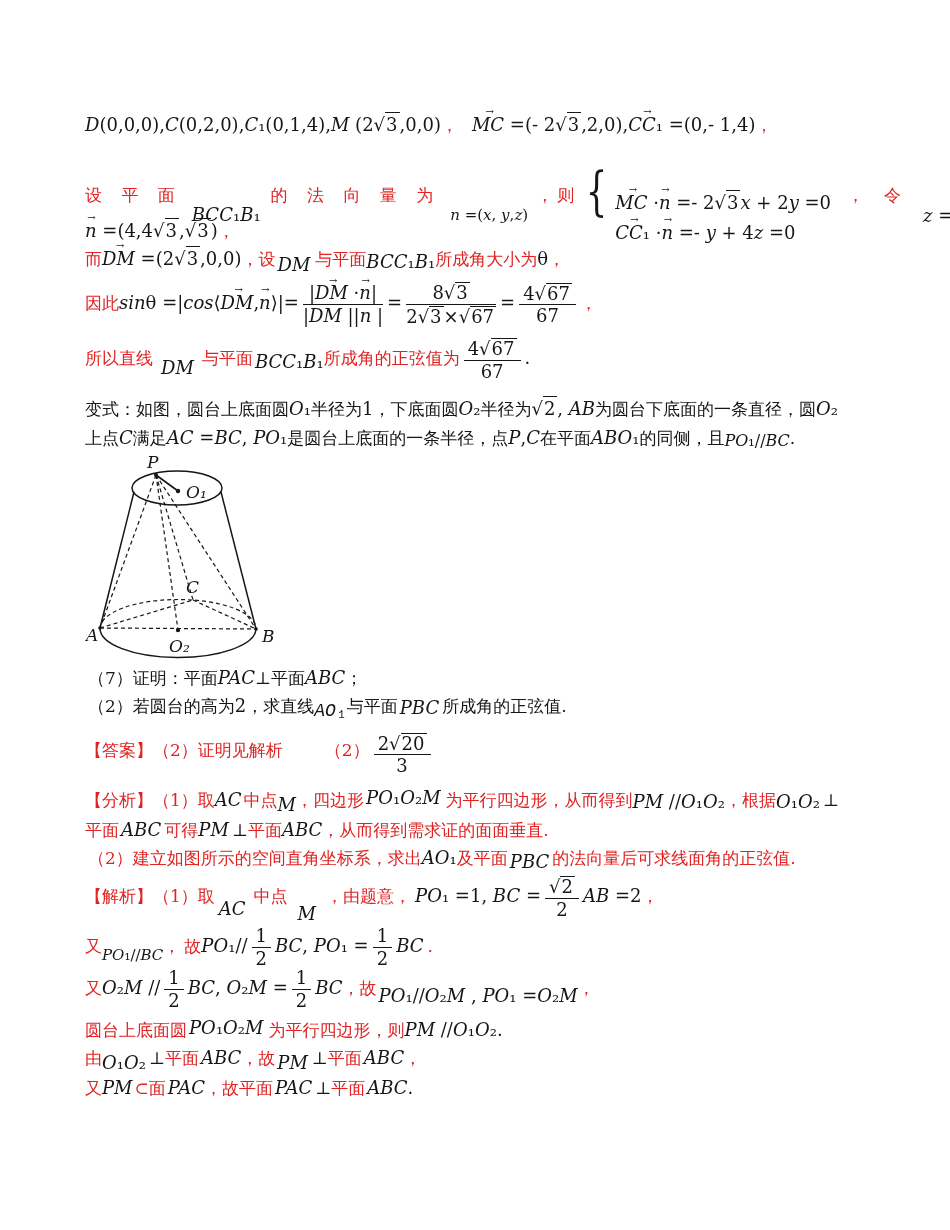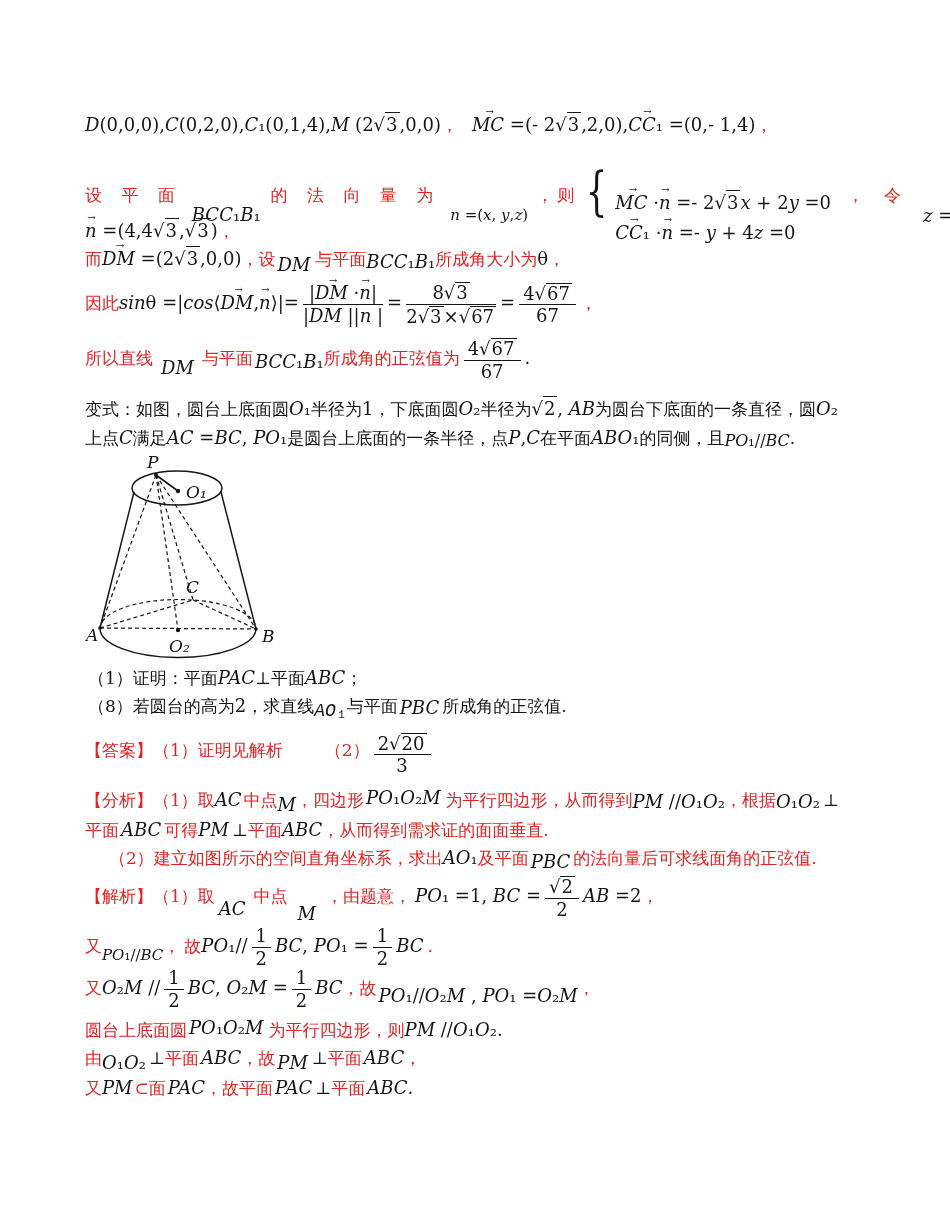--- a/index.html
+++ b/index.html
@@ -37,26 +37,26 @@
       <div class="line" style="left: 85px; top: 158px;"><span class="t red" style="letter-spacing: 7px;">设 平 面</span><span class="sp" style="width: 10px;"></span><span class="m" style="top: 1.1em;"><i>BCC</i>₁<i>B</i>₁</span><span class="sp" style="width: 10px;"></span><span class="t red" style="letter-spacing: 7px;">的 法 向 量 为</span><span class="sp" style="width: 10px;"></span><span class="m" style="top: 1.25em; font-size: 15px;"><i>n</i> =(<i>x</i>, <i>y</i>,<i>z</i>)</span><span class="sp" style="width: 8px;"></span><span class="t red">，</span><span class="sp" style="width: 4px;"></span><span class="t red">则</span><span class="sp" style="width: 6px;"></span><span class="cases m" style="top: 0.55em;"><span class="brace">{</span><span class="ccol">
             <span class="crow"><span class="vec"><span class="va">→</span><i>MC</i></span> ·<span class="vec"><span class="va">→</span><i>n</i></span> =- 2<span class="sqrt">√<span class="rad">3</span></span><i>x</i> + 2<i>y</i> =0</span>
             <span class="crow"><span class="vec"><span class="va">→</span><i>CC</i>₁</span> ·<span class="vec"><span class="va">→</span><i>n</i></span> =- <i>y</i> + 4<i>z</i> =0</span>
           </span></span><span class="sp" style="width: 16px;"></span><span class="t red">，</span><span class="sp" style="width: 20px;"></span><span class="t red">令</span><span class="sp" style="width: 22px;"></span><span class="m" style="top: 1.2em;"><i>z</i> =</span></div>
       <div class="line" style="left: 85px; top: 218px;"><span class="m"><span class="vec"><span class="va">→</span><i>n</i></span> =(4,4<span class="sqrt">√<span class="rad">3</span></span>,<span class="sqrt">√<span class="rad">3</span></span>)</span><span class="t red">，</span></div>
       <div class="line" style="left: 85px; top: 246px;"><span class="t red">而</span><span class="m"><span class="vec"><span class="va">→</span><i>DM</i></span> =(2<span class="sqrt">√<span class="rad">3</span></span>,0,0)</span><span class="t red">，设</span><span class="sp" style="width: 2px;"></span><span class="m" style="top: 0.35em;"><i>DM</i></span><span class="sp" style="width: 5px;"></span><span class="t red">与平面</span><span class="m" style="top: 0.15em;"><i>BCC</i>₁<i>B</i>₁</span><span class="t red">所成角大小为</span><span class="m">θ</span><span class="t red">，</span></div>
       <div class="line" style="left: 85px; top: 282px;"><span class="t red">因此</span><span class="m"><i>sin</i>θ =|<i>cos</i>⟨<span class="vec"><span class="va">→</span><i>DM</i></span>,<span class="vec"><span class="va">→</span><i>n</i></span>⟩|=</span><span class="frac m"><span class="num">|<span class="vec"><span class="va">→</span><i>DM</i></span> ·<span class="vec"><span class="va">→</span><i>n</i></span>|</span><span class="den">|<i>DM</i> ||<i>n</i> |</span></span><span class="m">=</span><span class="frac m"><span class="num">8<span class="sqrt">√<span class="rad">3</span></span></span><span class="den">2<span class="sqrt">√<span class="rad">3</span></span>×<span class="sqrt">√<span class="rad">67</span></span></span></span><span class="m">=</span><span class="frac m"><span class="num">4<span class="sqrt">√<span class="rad">67</span></span></span><span class="den">67</span></span><span class="t red">，</span></div>
       <div class="line" style="left: 85px; top: 338px;"><span class="t red">所以直线</span><span class="sp" style="width: 8px;"></span><span class="m" style="top: 0.55em;"><i>DM</i></span><span class="sp" style="width: 8px;"></span><span class="t red">与平面</span><span class="sp" style="width: 2px;"></span><span class="m" style="top: 0.2em;"><i>BCC</i>₁<i>B</i>₁</span><span class="t red">所成角的正弦值为</span><span class="frac m"><span class="num">4<span class="sqrt">√<span class="rad">67</span></span></span><span class="den">67</span></span><span class="m">.</span></div>
       <div class="line" style="left: 85px; top: 396px;"><span class="t">变式：如图，圆台上底面圆</span><span class="m"><i>O</i>₁</span><span class="t">半径为</span><span class="m">1</span><span class="t">，下底面圆</span><span class="m"><i>O</i>₂</span><span class="t">半径为</span><span class="m"><span class="sqrt">√<span class="rad">2</span></span>, <i>AB</i></span><span class="t">为圆台下底面的一条直径，圆</span><span class="m"><i>O</i>₂</span></div>
       <div class="line" style="left: 85px; top: 426px;"><span class="t">上点</span><span class="m"><i>C</i></span><span class="t">满足</span><span class="m"><i>AC</i> =<i>BC</i>, <i>PO</i>₁</span><span class="t">是圆台上底面的一条半径，点</span><span class="m"><i>P</i>,<i>C</i></span><span class="t">在平面</span><span class="m"><i>ABO</i>₁</span><span class="t">的同侧，且</span><span class="m" style="top: 0.1em; font-size: 16px;"><i>PO</i>₁//<i>BC</i></span><span class="t">.</span></div>
-      <div class="line" style="left: 88px; top: 666px;"><span class="t">（1）证明：平面</span><span class="m"><i>PAC</i></span><span class="t">⊥</span><span class="t">平面</span><span class="m"><i>ABC</i></span><span class="t">；</span></div>
-      <div class="line" style="left: 88px; top: 694px;"><span class="t">（8）若圆台的高为</span><span class="m">2</span><span class="t">，求直线</span><span class="m" style="top: 0.2em; font-family: Liberation Mono, monospace;"><i>AO</i>₁</span><span class="t">与平面</span><span class="sp" style="width: 2px;"></span><span class="m" style="top: 0.1em;"><i>PBC</i></span><span class="sp" style="width: 3px;"></span><span class="t">所成角的正弦值.</span></div>
-      <div class="line" style="left: 85px; top: 730px;"><span class="t red">【答案】（1）证明见解析</span><span class="sp" style="width: 42px;"></span><span class="t red">（2）</span><span class="frac m" style="top: 0.15em;"><span class="num">2<span class="sqrt">√<span class="rad">20</span></span></span><span class="den">3</span></span></div>
+      <div class="line" style="left: 88px; top: 666px;"><span class="t">（7）证明：平面</span><span class="m"><i>PAC</i></span><span class="t">⊥</span><span class="t">平面</span><span class="m"><i>ABC</i></span><span class="t">；</span></div>
+      <div class="line" style="left: 88px; top: 694px;"><span class="t">（2）若圆台的高为</span><span class="m">2</span><span class="t">，求直线</span><span class="m" style="top: 0.2em; font-family: Liberation Mono, monospace;"><i>AO</i>₁</span><span class="t">与平面</span><span class="sp" style="width: 2px;"></span><span class="m" style="top: 0.1em;"><i>PBC</i></span><span class="sp" style="width: 3px;"></span><span class="t">所成角的正弦值.</span></div>
+      <div class="line" style="left: 85px; top: 730px;"><span class="t red">【答案】（2）证明见解析</span><span class="sp" style="width: 42px;"></span><span class="t red">（2）</span><span class="frac m" style="top: 0.15em;"><span class="num">2<span class="sqrt">√<span class="rad">20</span></span></span><span class="den">3</span></span></div>
       <div class="line" style="left: 85px; top: 788px;"><span class="t red">【分析】（1）取</span><span class="m"><i>AC</i></span><span class="sp" style="width: 2px;"></span><span class="t red">中点</span><span class="m" style="top: 0.25em;"><i>M</i></span><span class="t red">，四边形</span><span class="sp" style="width: 2px;"></span><span class="m" style="top: -0.1em;"><i>PO</i>₁<i>O</i>₂<i>M</i></span><span class="sp" style="width: 5px;"></span><span class="t red">为平行四边形，从而得到</span><span class="m" style="top: 0.1em;"><i>PM</i> //<i>O</i>₁<i>O</i>₂</span><span class="t red">，根据</span><span class="m" style="top: 0.1em;"><i>O</i>₁<i>O</i>₂</span><span class="sp" style="width: 3px;"></span><span class="t">⊥</span></div>
       <div class="line" style="left: 85px; top: 818px;"><span class="t red">平面</span><span class="sp" style="width: 2px;"></span><span class="m"><i>ABC</i></span><span class="sp" style="width: 3px;"></span><span class="t red">可得</span><span class="m"><i>PM</i></span><span class="sp" style="width: 3px;"></span><span class="t">⊥</span><span class="t red">平面</span><span class="m"><i>ABC</i></span><span class="t red">，从而得到需求证的面面垂直.</span></div>
-      <div class="line" style="left: 88px; top: 846px; margin-left: 21px;"><span class="t red">（2）建立如图所示的空间直角坐标系，求出</span><span class="m"><i>AO</i>₁</span><span class="t red">及平面</span><span class="sp" style="width: 2px;"></span><span class="m" style="top: 0.2em;"><i>PBC</i></span><span class="sp" style="width: 3px;"></span><span class="t red">的法向量后可求线面角的正弦值.</span></div>
+      <div class="line" style="left: 88px; top: 846px;"><span class="t red">（2）建立如图所示的空间直角坐标系，求出</span><span class="m"><i>AO</i>₁</span><span class="t red">及平面</span><span class="sp" style="width: 2px;"></span><span class="m" style="top: 0.2em;"><i>PBC</i></span><span class="sp" style="width: 3px;"></span><span class="t red">的法向量后可求线面角的正弦值.</span></div>
       <div class="line" style="left: 85px; top: 876px;"><span class="t red">【解析】（1）取</span><span class="sp" style="width: 4px;"></span><span class="m" style="top: 0.7em;"><i>AC</i></span><span class="sp" style="width: 8px;"></span><span class="t red">中点</span><span class="sp" style="width: 10px;"></span><span class="m" style="top: 1em;"><i>M</i></span><span class="sp" style="width: 10px;"></span><span class="t red">，由题意，</span><span class="sp" style="width: 4px;"></span><span class="m"><i>PO</i>₁ =1, <i>BC</i> =</span><span class="frac m"><span class="num"><span class="sqrt">√<span class="rad">2</span></span></span><span class="den">2</span></span><span class="m"><i>AB</i> =2</span><span class="t red">，</span></div>
       <div class="line" style="left: 85px; top: 926px;"><span class="t red">又</span><span class="m" style="top: 0.55em; font-size: 15px;"><i>PO</i>₁//<i>BC</i></span><span class="t red">，</span><span class="sp" style="width: 4px;"></span><span class="t red">故</span><span class="m"><i>PO</i>₁//</span><span class="frac m"><span class="num">1</span><span class="den">2</span></span><span class="m"><i>BC</i>, <i>PO</i>₁ =</span><span class="frac m"><span class="num">1</span><span class="den">2</span></span><span class="m"><i>BC</i></span><span class="sp" style="width: 4px;"></span><span class="t red">.</span></div>
       <div class="line" style="left: 85px; top: 968px;"><span class="t red">又</span><span class="m"><i>O</i>₂<i>M</i> //</span><span class="frac m"><span class="num">1</span><span class="den">2</span></span><span class="m"><i>BC</i>, <i>O</i>₂<i>M</i> =</span><span class="frac m"><span class="num">1</span><span class="den">2</span></span><span class="m"><i>BC</i></span><span class="t red">，故</span><span class="sp" style="width: 2px;"></span><span class="m" style="top: 0.45em;"><i>PO</i>₁//<i>O</i>₂<i>M</i> , <i>PO</i>₁ =<i>O</i>₂<i>M</i></span><span class="t red">，</span></div>
       <div class="line" style="left: 85px; top: 1018px;"><span class="t red">圆台上底面圆</span><span class="sp" style="width: 2px;"></span><span class="m" style="top: -0.1em;"><i>PO</i>₁<i>O</i>₂<i>M</i></span><span class="sp" style="width: 5px;"></span><span class="t red">为平行四边形，则</span><span class="m"><i>PM</i> //<i>O</i>₁<i>O</i>₂</span><span class="m">.</span></div>
       <div class="line" style="left: 85px; top: 1046px;"><span class="t red">由</span><span class="m" style="top: 0.3em;"><i>O</i>₁<i>O</i>₂</span><span class="sp" style="width: 3px;"></span><span class="t">⊥</span><span class="t red">平面</span><span class="sp" style="width: 2px;"></span><span class="m"><i>ABC</i></span><span class="t red">，故</span><span class="sp" style="width: 2px;"></span><span class="m" style="top: 0.25em;"><i>PM</i></span><span class="sp" style="width: 4px;"></span><span class="t">⊥</span><span class="t red">平面</span><span class="sp" style="width: 2px;"></span><span class="m"><i>ABC</i></span><span class="t red">，</span></div>
       <div class="line" style="left: 85px; top: 1076px;"><span class="t red">又</span><span class="m"><i>PM</i></span><span class="sp" style="width: 2px;"></span><span class="t red">⊂</span><span class="t red">面</span><span class="sp" style="width: 2px;"></span><span class="m"><i>PAC</i></span><span class="t red">，故平面</span><span class="sp" style="width: 2px;"></span><span class="m"><i>PAC</i></span><span class="sp" style="width: 3px;"></span><span class="t">⊥</span><span class="t red">平面</span><span class="sp" style="width: 2px;"></span><span class="m"><i>ABC</i></span><span class="m">.</span></div>
     </div>
 
   <svg id="figure" viewBox="0 0 200 215" width="200" height="215">
 

